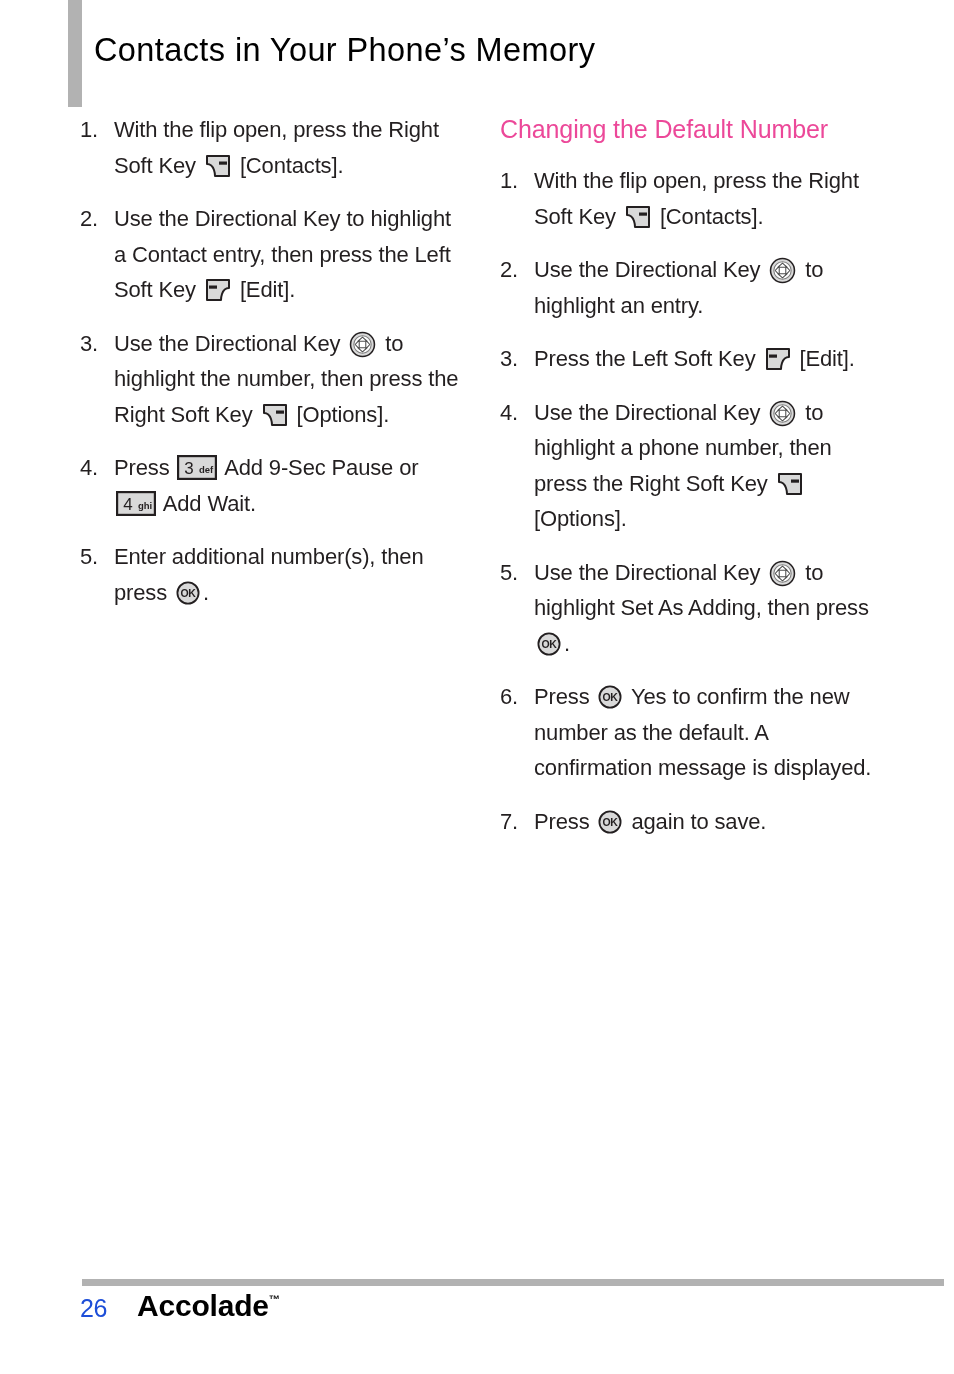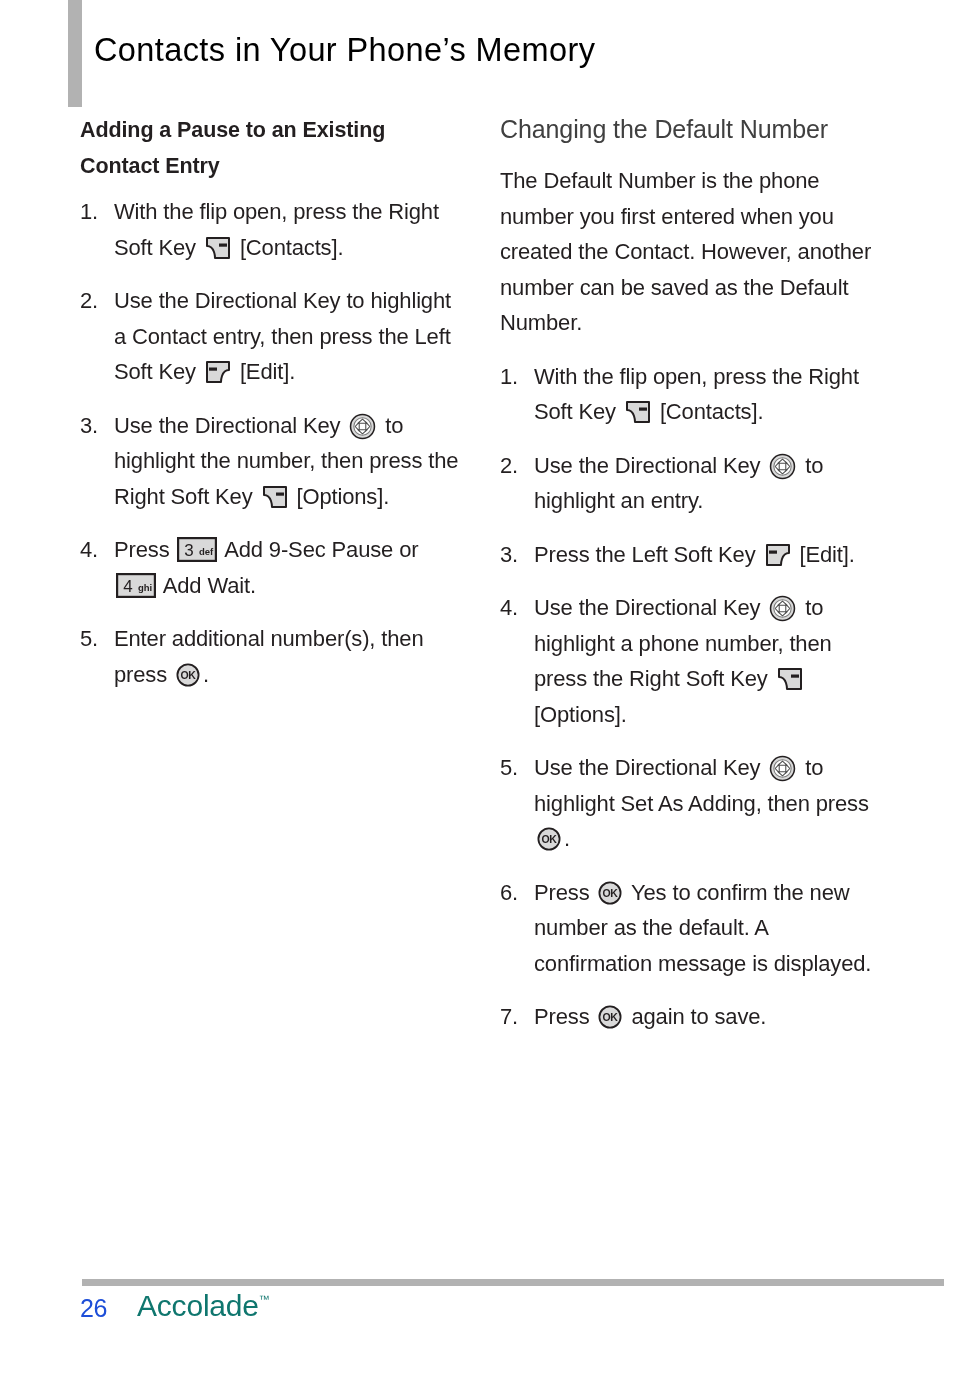--- a/index.html
+++ b/index.html
@@ -48,21 +48,21 @@
     font-weight: 700;
     line-height: 36px;
     color: #231f20;
     margin: 0 0 10px 0;
     letter-spacing: -0.1px;
   }
   .section-heading-pink {
     font-size: 25px;
     font-weight: 400;
     line-height: 35px;
-    color: #404040;
+    color: #ec4899;
     margin: 0 0 16px 0;
     letter-spacing: -0.1px;
   }
 
   
   .body-text {
     font-size: 22px;
     line-height: 35.5px;
     margin: 0 0 18px 0;
     letter-spacing: -0.15px;
@@ -135,38 +135,37 @@
     position: absolute;
     left: 0; top: 0;
     font-size: 25px;
     color: #1d4ed8;
     letter-spacing: -0.3px;
   }
   #footer-brand {
     position: absolute;
     left: 57px; top: -5px;
     font-size: 30px;
-    font-weight: 400;
+    font-weight: 700;
     letter-spacing: -0.2px;
-    color: #0f766e;
+    color: #000000;
   }
   #footer-brand-tm {
     font-size: 11px;
     vertical-align: 13px;
     letter-spacing: 0;
   }
 </style>
 </head>
 <body>
 
 <div id="header-bar"></div>
 <div id="page-title">Contacts in Your Phone’s Memory</div>
 
 <div class="column" id="left-column">
-  <h2 class="section-heading">Adding a Pause to an Existing Contact Entry</h2>
   <ol class="steps" id="left-steps">
       <li>
         <span class="step-num">1.</span>
         <span class="step-body">With the flip open, press the Right Soft Key <span class="icon softkey"><svg viewBox="0 0 26 24" width="26" height="24">
               <path d="M2 2 H24 V22 H10 C10 22 10 10 2 10 Z" fill="#d9d9d9" stroke="#231f20" stroke-width="2" stroke-linejoin="round"></path>
               <rect x="14" y="7.5" width="8" height="3.2" fill="#231f20"></rect>
             </svg></span> <span class="bold">[Contacts]</span>.</span>
       </li>
       <li>
         <span class="step-num">2.</span>
@@ -206,21 +205,20 @@
         <span class="step-body">Enter additional number(s), then press <span class="icon okkey"><svg viewBox="0 0 24 24" width="24" height="24">
               <circle cx="12" cy="12" r="10.6" fill="#d9d9d9" stroke="#231f20" stroke-width="1.8"></circle>
               <text x="12" y="16.2" text-anchor="middle" font-family="Liberation Sans, sans-serif" font-size="10.5" font-weight="700" fill="#231f20" letter-spacing="-0.4">OK</text>
             </svg></span>.</span>
       </li>
     </ol>
 </div>
 
 <div class="column" id="right-column">
   <h2 class="section-heading-pink">Changing the Default Number</h2>
-  <p class="body-text">The Default Number is the phone number you first entered when you created the Contact. However, another number can be saved as the Default Number.</p>
   <ol class="steps" id="right-steps">
       <li>
         <span class="step-num">1.</span>
         <span class="step-body">With the flip open, press the Right Soft Key <span class="icon softkey"><svg viewBox="0 0 26 24" width="26" height="24">
               <path d="M2 2 H24 V22 H10 C10 22 10 10 2 10 Z" fill="#d9d9d9" stroke="#231f20" stroke-width="2" stroke-linejoin="round"></path>
               <rect x="14" y="7.5" width="8" height="3.2" fill="#231f20"></rect>
             </svg></span> <span class="bold">[Contacts]</span>.</span>
       </li>
       <li>
         <span class="step-num">2.</span>

